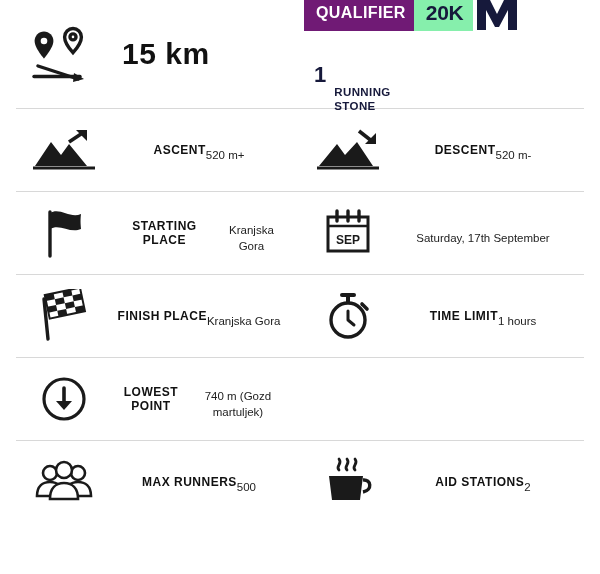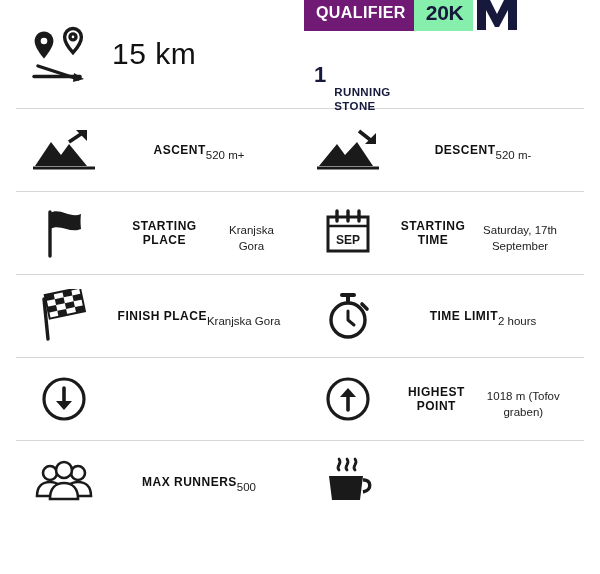--- a/index.html
+++ b/index.html
@@ -19,22 +19,22 @@
   .header {
     display: flex; align-items: center;
     height: 108px;
   }
   .hdr-left {
     display: flex; align-items: center;
     width: 50%;
   }
   .hdr-icon { width: 96px; display: flex; justify-content: center; align-items: center; }
   .hdr-distance {
-    font-size: 30px; font-weight: 400; letter-spacing: .5px;
-    color: #111; 
+    font-size: 30px; font-weight: 700; letter-spacing: .5px;
+    color: #111; margin-left: 10px;
   }
   .hdr-right {
     width: 50%;
     display: flex; flex-direction: column; align-items: flex-start;
     padding-left: 4px;
   }
   .badge-row { display: flex; align-items: stretch; height: 36px; }
   .badge-qual {
     background: #701a75;
     color: #ffffff;
@@ -176,21 +176,20 @@
     <div class="cell">
       <div class="cell-icon">
         <svg width="56" height="52" viewBox="0 0 56 52">
           <rect x="8" y="10" width="40" height="34" fill="none" stroke="#1a1a1a" stroke-width="3"></rect>
           <path d="M8 19 L48 19" stroke="#1a1a1a" stroke-width="2.4"></path>
           <path d="M17 4 L17 14 M28 4 L28 14 M39 4 L39 14" stroke="#1a1a1a" stroke-width="3.4" stroke-linecap="round"></path>
           <text x="28" y="37" font-family="Liberation Sans, sans-serif" font-size="12" font-weight="bold" fill="#1a1a1a" text-anchor="middle">SEP</text>
         </svg>
       </div>
       <div class="cell-text">
-        <div class="cell-title">STARTING TIME</div>
         <div class="cell-value">Saturday, 17th September</div>
       </div>
     </div>
   </div>
 
   <div class="divider"></div>
 
   <div class="row">
     <div class="cell">
       <div class="cell-icon">
@@ -219,48 +218,39 @@
         <svg width="54" height="54" viewBox="0 0 54 54">
           <circle cx="27" cy="31" r="17" fill="none" stroke="#1a1a1a" stroke-width="3.4"></circle>
           <path d="M21 6 L33 6" stroke="#1a1a1a" stroke-width="4" stroke-linecap="round"></path>
           <path d="M27 6 L27 13" stroke="#1a1a1a" stroke-width="4"></path>
           <path d="M41 15 L46 20" stroke="#1a1a1a" stroke-width="3.6" stroke-linecap="round"></path>
           <path d="M27 31 L27 22 M27 31 L33 36" stroke="#1a1a1a" stroke-width="3" stroke-linecap="round"></path>
         </svg>
       </div>
       <div class="cell-text">
         <div class="cell-title">TIME LIMIT</div>
-        <div class="cell-value">2 hours</div>
+        <div class="cell-value">1 hours</div>
       </div>
     </div>
   </div>
 
   <div class="divider"></div>
 
   <div class="row">
     <div class="cell">
       <div class="cell-icon">
         <svg width="52" height="52" viewBox="0 0 52 52">
           <circle cx="26" cy="26" r="20" fill="none" stroke="#1a1a1a" stroke-width="3.2"></circle>
           <path d="M26 15 L26 33" stroke="#1a1a1a" stroke-width="3.6" stroke-linecap="round"></path>
           <path d="M18 28 L26 37 L34 28 Z" fill="#1a1a1a"></path>
         </svg>
       </div>
-    </div>
-    <div class="cell">
-      <div class="cell-icon">
-        <svg width="52" height="52" viewBox="0 0 52 52">
-          <circle cx="26" cy="26" r="20" fill="none" stroke="#1a1a1a" stroke-width="3.2"></circle>
-          <path d="M26 19 L26 37" stroke="#1a1a1a" stroke-width="3.6" stroke-linecap="round"></path>
-          <path d="M18 24 L26 15 L34 24 Z" fill="#1a1a1a"></path>
-        </svg>
-      </div>
-      <div class="cell-text">
-        <div class="cell-title">HIGHEST POINT</div>
-        <div class="cell-value">1018 m (Tofov graben)</div>
+      <div class="cell-text">
+        <div class="cell-title">LOWEST POINT</div>
+        <div class="cell-value">740 m (Gozd martuljek)</div>
       </div>
     </div>
   </div>
 
   <div class="divider"></div>
 
   <div class="row">
     <div class="cell">
       <div class="cell-icon">
         <svg width="64" height="46" viewBox="0 0 64 46">
@@ -282,16 +272,20 @@
     <div class="cell">
       <div class="cell-icon">
         <svg width="58" height="52" viewBox="0 0 58 52">
           <path d="M10 20 L44 20 L41 44 L13 44 Z" fill="#1a1a1a"></path>
           <path d="M44 24 C52 23, 54 34, 44 36" fill="none" stroke="#1a1a1a" stroke-width="3.4"></path>
           <path d="M20 14 C16 10, 24 8, 20 3" fill="none" stroke="#1a1a1a" stroke-width="2.8" stroke-linecap="round"></path>
           <path d="M28 14 C24 10, 32 8, 28 3" fill="none" stroke="#1a1a1a" stroke-width="2.8" stroke-linecap="round"></path>
           <path d="M36 14 C32 10, 40 8, 36 3" fill="none" stroke="#1a1a1a" stroke-width="2.8" stroke-linecap="round"></path>
         </svg>
       </div>
+      <div class="cell-text">
+        <div class="cell-title">AID STATIONS</div>
+        <div class="cell-value">2</div>
+      </div>
     </div>
   </div>
 
 </div>
 
 </body></html>

